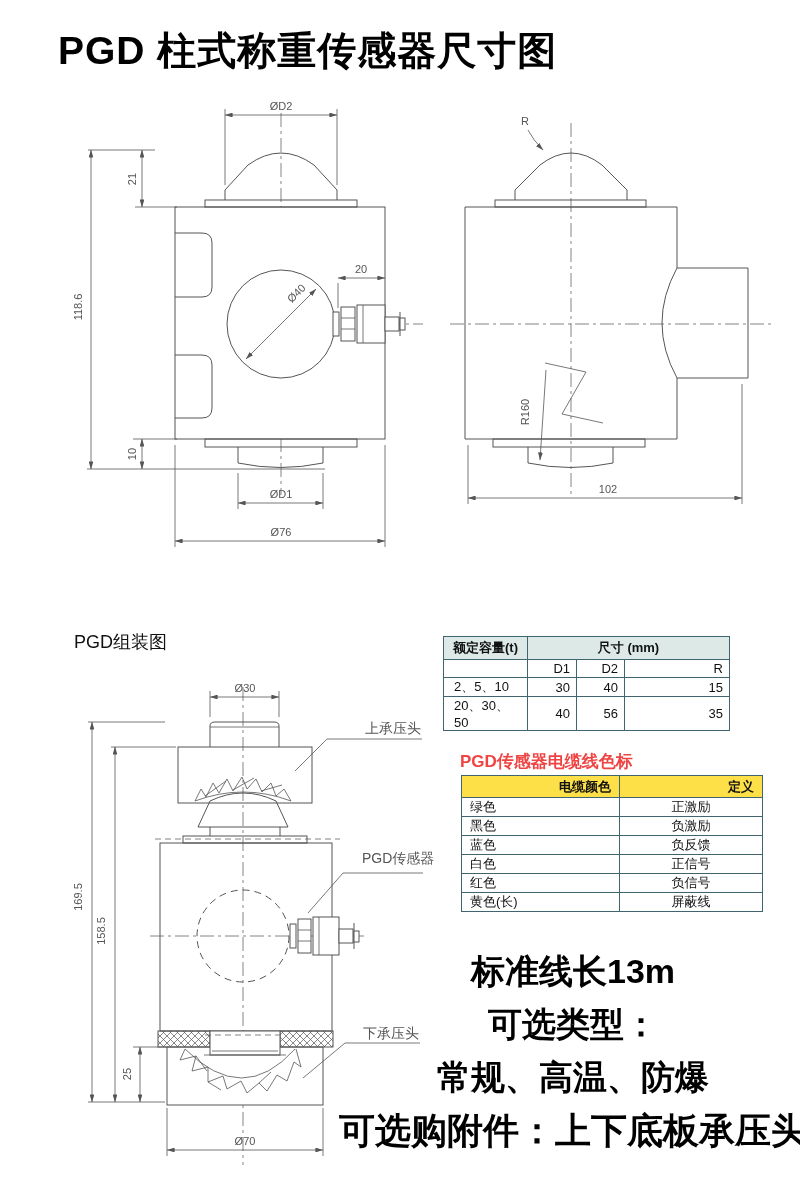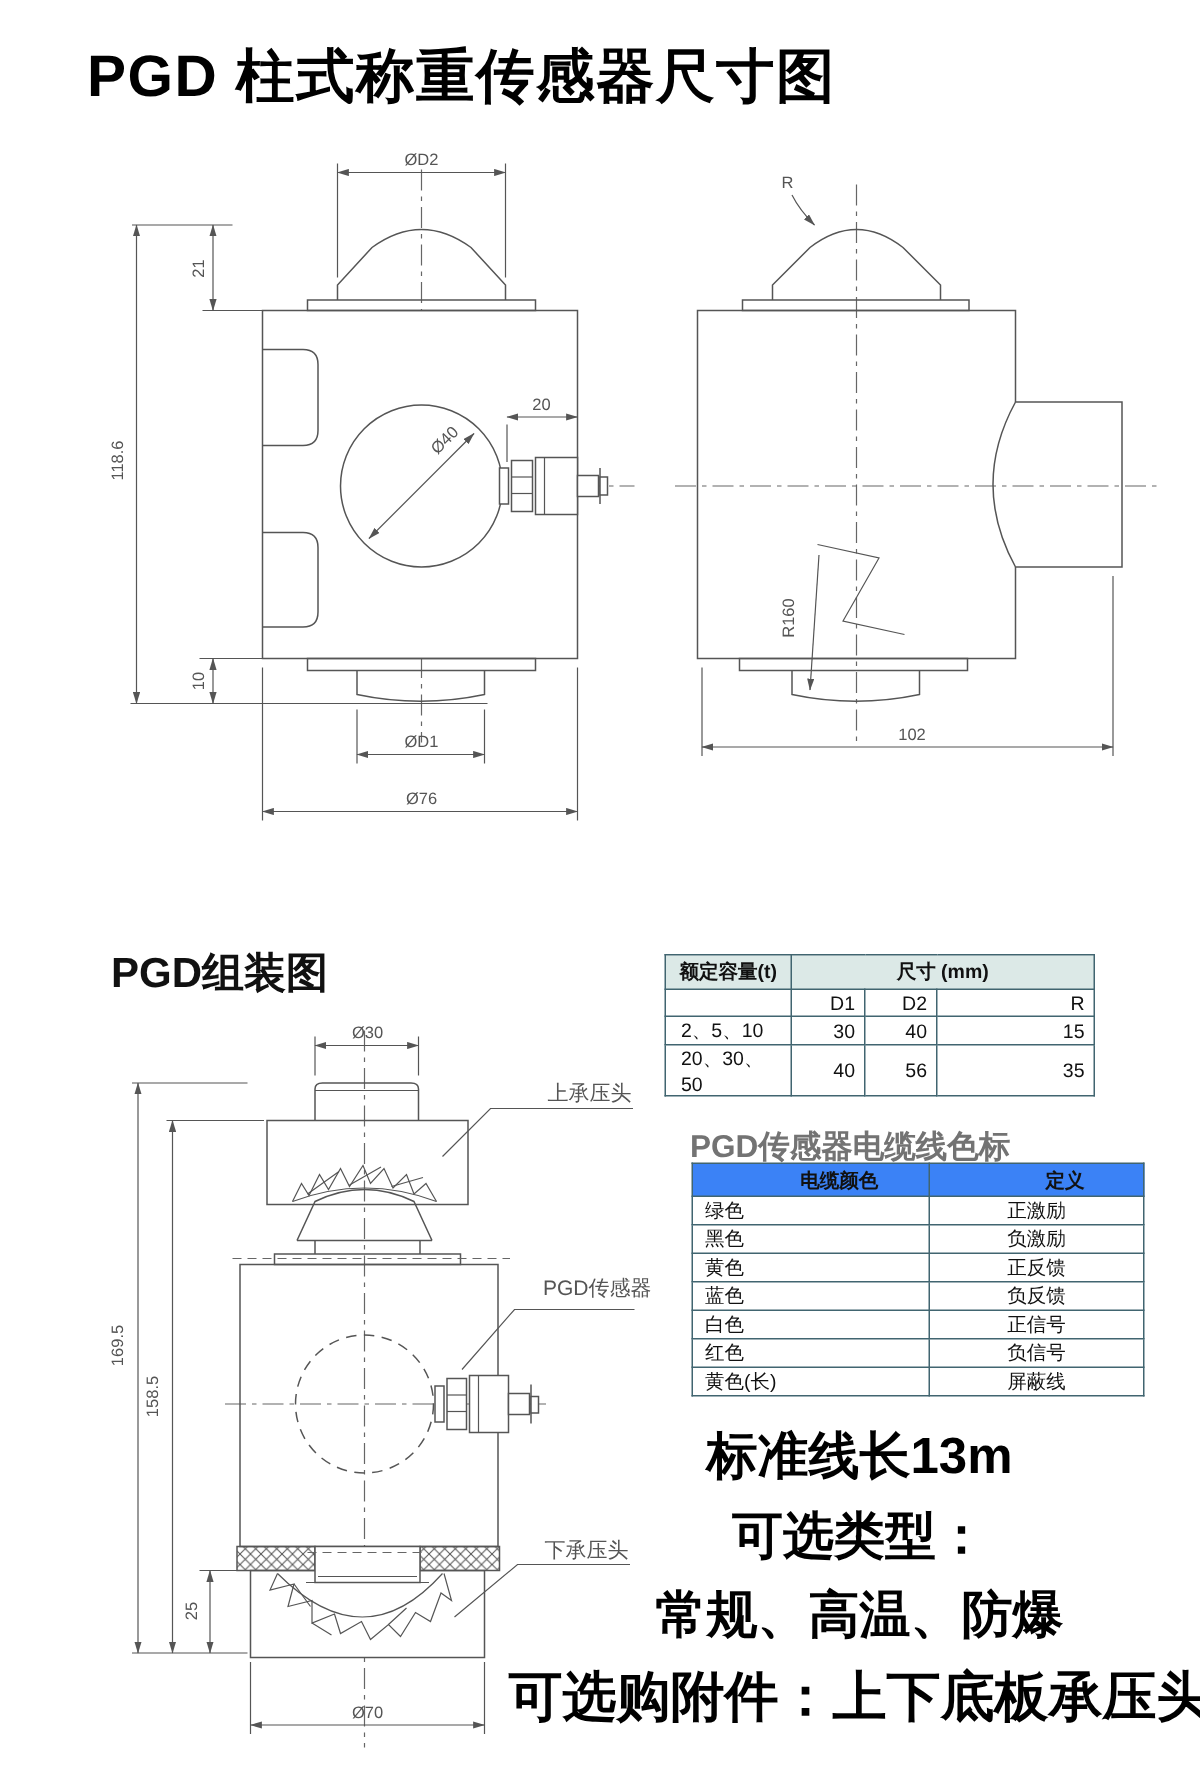--- a/index.html
+++ b/index.html
@@ -1,38 +1,38 @@
 <!DOCTYPE html>
 <html><head>
 <meta charset="utf-8">
 <style>
   html,body{margin:0;padding:0;background:#ffffff;}
   body{width:800px;height:1190px;position:relative;font-family:"Liberation Sans",sans-serif;overflow:hidden;}
   .abs{position:absolute;}
   #page-title{left:58px;top:24px;font-size:39px;font-weight:bold;color:#000;letter-spacing:1px;white-space:nowrap;}
-  #assembly-heading{left:74px;top:630px;font-size:28px;font-weight:bold;color:#111;}
+  #assembly-heading{left:74px;top:630px;font-size:18px;font-weight:normal;color:#111;}
   svg{position:absolute;overflow:visible;}
   svg text{font-family:"Liberation Sans",sans-serif;fill:#555;font-size:11px;}
   svg text.callout{font-size:14px;fill:#555;}
   .ln{stroke:#555;stroke-width:1;fill:none;}
   .thin{stroke:#555;stroke-width:0.8;fill:none;}
   .wfill{fill:#fff;stroke:#555;stroke-width:1;}
   .cl{stroke:#666;stroke-width:0.8;fill:none;stroke-dasharray:14 4 3 4;}
   .dash{stroke:#666;stroke-width:0.8;fill:none;stroke-dasharray:6 4;}
   
   table{border-collapse:collapse;font-size:13px;color:#111;}
   #capacity-table{left:443px;top:636px;}
   #capacity-table td,#capacity-table th{border:1px solid #416570;padding:0 6px;height:17px;}
   #capacity-table tr.hd th{background:#dce9e7;font-weight:bold;height:22px;}
   #capacity-table td{text-align:right;}
   #capacity-table td.cap{text-align:left;padding-left:10px;}
-  #cable-title{left:460px;top:750px;font-size:21px;font-weight:bold;color:#737373;}
+  #cable-title{left:460px;top:750px;font-size:17px;font-weight:bold;color:#ef4444;}
   #cable-table{left:461px;top:775px;}
   #cable-table td,#cable-table th{border:1px solid #416570;padding:0 8px;height:18px;font-size:13px;}
-  #cable-table tr.hd th{background:#3b82f6;font-weight:bold;height:21px;text-align:center;padding-left:46px;}
+  #cable-table tr.hd th{background:#fde047;font-weight:bold;height:21px;text-align:right;padding-left:46px;}
   #cable-table th.def,#cable-table td.def{text-align:center;}
   
   #notes{left:336px;top:952px;width:474px;text-align:center;color:#000;font-weight:bold;}
   #notes .n{line-height:38px;font-size:34px;margin-bottom:15px;white-space:nowrap;}
   #notes .n4{font-size:36px;line-height:40px;margin-bottom:0;}
 </style>
 </head>
 <body>
 
 <svg width="0" height="0" style="position:absolute">
@@ -252,24 +252,20 @@
   </tr>
   <tr>
     <td>绿色</td>
     <td class="def">正激励</td>
   </tr>
   <tr>
     <td>黑色</td>
     <td class="def">负激励</td>
   </tr>
   <tr>
-    <td>黄色</td>
-    <td class="def">正反馈</td>
-  </tr>
-  <tr>
     <td>蓝色</td>
     <td class="def">负反馈</td>
   </tr>
   <tr>
     <td>白色</td>
     <td class="def">正信号</td>
   </tr>
   <tr>
     <td>红色</td>
     <td class="def">负信号</td>

